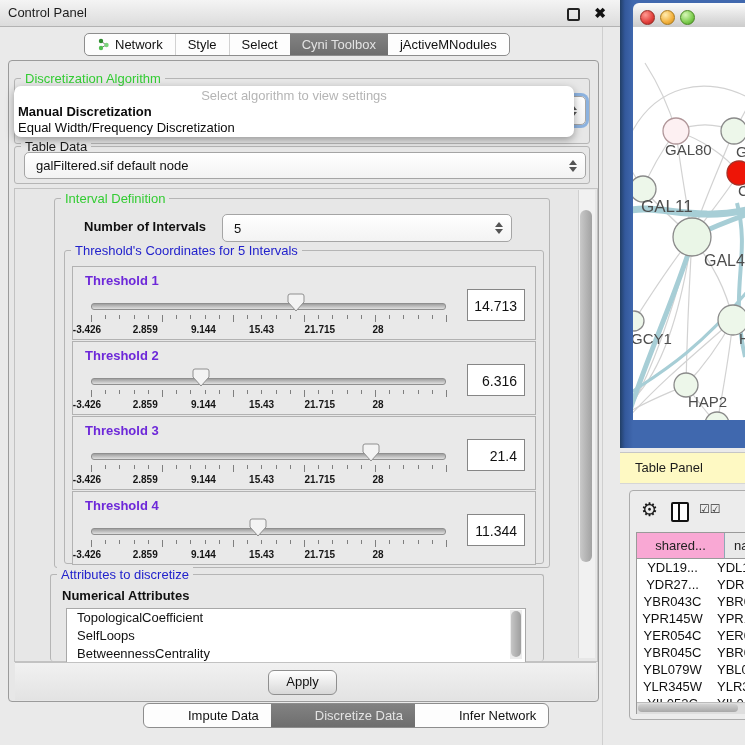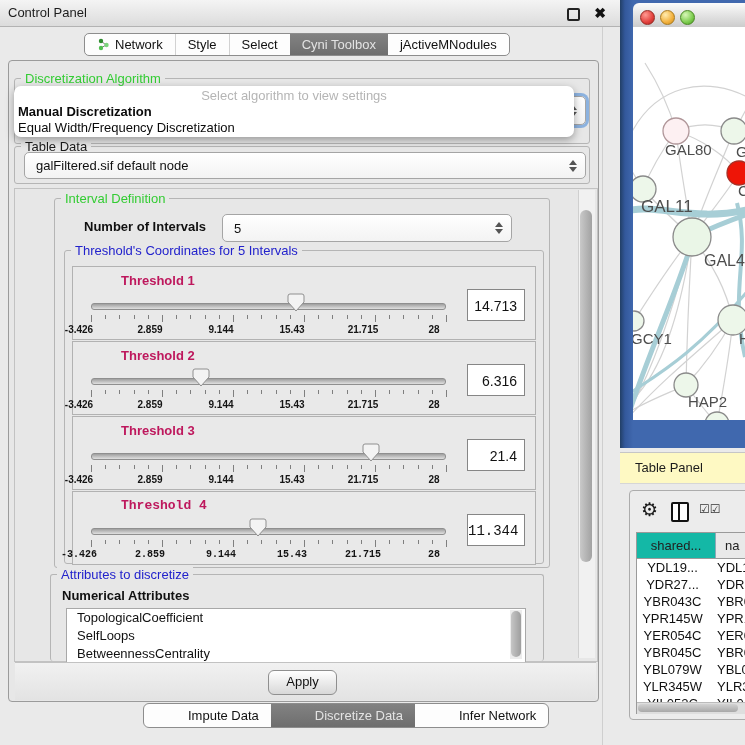--- a/index.html
+++ b/index.html
@@ -43,28 +43,28 @@
   #algo-popup .opt1{position:absolute;left:4px;top:18px;font-weight:bold;color:#0a0a0a;}
   #algo-popup .opt2{position:absolute;left:4px;top:34px;color:#0a0a0a;}
 
   
   #inner-panel{left:14px;top:188px;width:582px;height:472px;background:#e7e7e7;border:1px solid #c2c2c2;}
   #inner-vscroll{left:578px;top:190px;width:16px;height:468px;background:#f1f1f1;border-left:1px solid #cfcfcf;}
   #inner-vthumb{left:580px;top:210px;width:12px;height:352px;border-radius:7px;background:linear-gradient(90deg,#c9c9c9,#a2a2a2);}
 
   
   .tpanel{position:absolute;left:72px;width:462px;height:72px;background:#e9e9e9;border:1px solid #b2b2b2;}
-  .tpanel .tlabel{position:absolute;left:12px;top:6px;font-size:13px;font-weight:bold;color:#be185d;margin-left:36px;}
+  .tpanel .tlabel{position:absolute;left:12px;top:6px;font-size:13px;font-weight:bold;color:#6d28d9;}
   .slider{position:absolute;left:18px;top:28px;width:355px;height:20px;}
   .track{position:absolute;left:0;right:0;top:8px;height:5px;border-radius:3px;background:linear-gradient(#9f9f9f,#e0e0e0);border:1px solid #8f8f8f;}
   .thumb{position:absolute;top:-2px;width:18px;height:19px;}
   .ticks{position:absolute;left:18px;top:48px;width:355px;height:8px;}
   .ticks span{position:absolute;top:0;width:1px;background:#7f7f7f;height:4px;}
   .ticks span.major{height:7px;}
-  .ticklabels{position:absolute;left:6px;top:57px;width:355px;height:11px;}
+  .ticklabels{position:absolute;left:14px;top:57px;width:291px;height:11px;}
   .ticklabels span{position:absolute;transform:translateX(-50%);font-size:10px;font-weight:bold;color:#151515;white-space:nowrap;}
   .vbox{position:absolute;right:10px;top:22px;width:58px;height:32px;background:#fff;border:1px solid #868686;font-size:14px;color:#111;text-align:right;line-height:32px;padding-right:7px;box-sizing:border-box;}
 
   
   #attr-list{left:66px;top:608px;width:458px;height:80px;background:#fff;border:1px solid #a8a8a8;overflow:hidden;font-size:13px;color:#111;}
   #attr-list .item{height:18px;line-height:18px;padding-left:10px;}
   #attr-vscroll{left:510px;top:610px;width:12px;height:49px;background:#ececec;}
   #attr-vthumb{position:absolute;left:1px;top:1px;width:10px;height:46px;border-radius:5px;background:linear-gradient(90deg,#c6c6c6,#9e9e9e);}
 
   
@@ -89,21 +89,21 @@
   #tp-header .t{position:absolute;left:15px;line-height:30px;font-size:13px;color:#1c1c1c;}
   #tp-box{left:629px;top:490px;width:120px;height:228px;background:#ececec;border:1px solid #acacac;border-radius:4px;}
   #tp-toolbar{left:629px;top:492px;width:116px;height:38px;}
   #gear-icon{position:absolute;left:12px;top:4px;font-size:19px;color:#1a1a1a;line-height:28px;}
   #cols-icon{position:absolute;left:42px;top:10px;width:14px;height:16px;border:2px solid #111;border-radius:2px;background:#fff;}
   #cols-icon::after{content:"";position:absolute;left:5px;top:0;bottom:0;width:2px;background:#111;}
   #checks-icon{position:absolute;left:70px;top:10px;font-size:12px;color:#333;letter-spacing:0px;}
   #tp-table{left:636px;top:532px;width:109px;height:180px;background:#fff;border:1px solid #9a9a9a;border-right:none;overflow:hidden;}
   #tp-cols{position:absolute;left:0;top:0;height:26px;display:flex;}
   .hcell{height:26px;line-height:26px;font-size:13px;color:#222;box-sizing:border-box;}
-  #hc1{width:79px;background:#14b8a6;border-right:1px solid #8fa8b5;border-bottom:1px solid #9a9a9a;text-align:center;}
+  #hc1{width:88px;background:#f9a8d4;border-right:1px solid #8fa8b5;border-bottom:1px solid #9a9a9a;text-align:center;}
   #hc2{width:80px;background:#e9e9e9;border-bottom:1px solid #9a9a9a;padding-left:9px;}
   #tp-rows{position:absolute;left:0;top:26px;width:160px;height:144px;overflow:hidden;}
   .trow{height:17px;line-height:17px;font-size:13px;color:#111;display:flex;}
   .trow .c1{width:71px;text-align:center;}
   .trow .c2{padding-left:9px;}
   #tp-hscroll{left:637px;top:702px;width:108px;height:11px;background:#dedede;border-top:1px solid #bbb;}
   #tp-hthumb{position:absolute;left:1px;top:1px;width:100px;height:8px;border-radius:4px;background:linear-gradient(#d2d2d2,#a8a8a8);}
 
   svg text{font-family:"Liberation Sans",sans-serif;fill:#4d4d4d;}
 </style>
@@ -316,21 +316,21 @@
       <div class="ticklabels">
           <span style="left: 0%;">-3.426</span>
           <span style="left: 20%;">2.859</span>
           <span style="left: 40%;">9.144</span>
           <span style="left: 60%;">15.43</span>
           <span style="left: 80%;">21.715</span>
           <span style="left: 100%;">28</span>
         </div>
       <div class="vbox">21.4</div>
     </div>
-    <div class="tpanel abs" style="top:491px;font-family:Liberation Mono, monospace;">
+    <div class="tpanel abs" style="top:491px;">
       <div class="tlabel">Threshold 4</div>
       <div class="slider">
           <div class="track"></div>
         <div class="thumb" style="left: calc(47% - 9px);"><svg width="18" height="19" viewBox="0 0 18 19">
               <path d="M3 1 h12 q2 0 2 2 v6 l-8 9 -8 -9 v-6 q0 -2 2 -2 z" fill="#f3f3f3" stroke="#8f8f8f"></path>
             </svg></div>
       </div>
       <div class="ticks">
           <span class="major" style="left: 0%;"></span>
           <span style="left: 4%;"></span>

